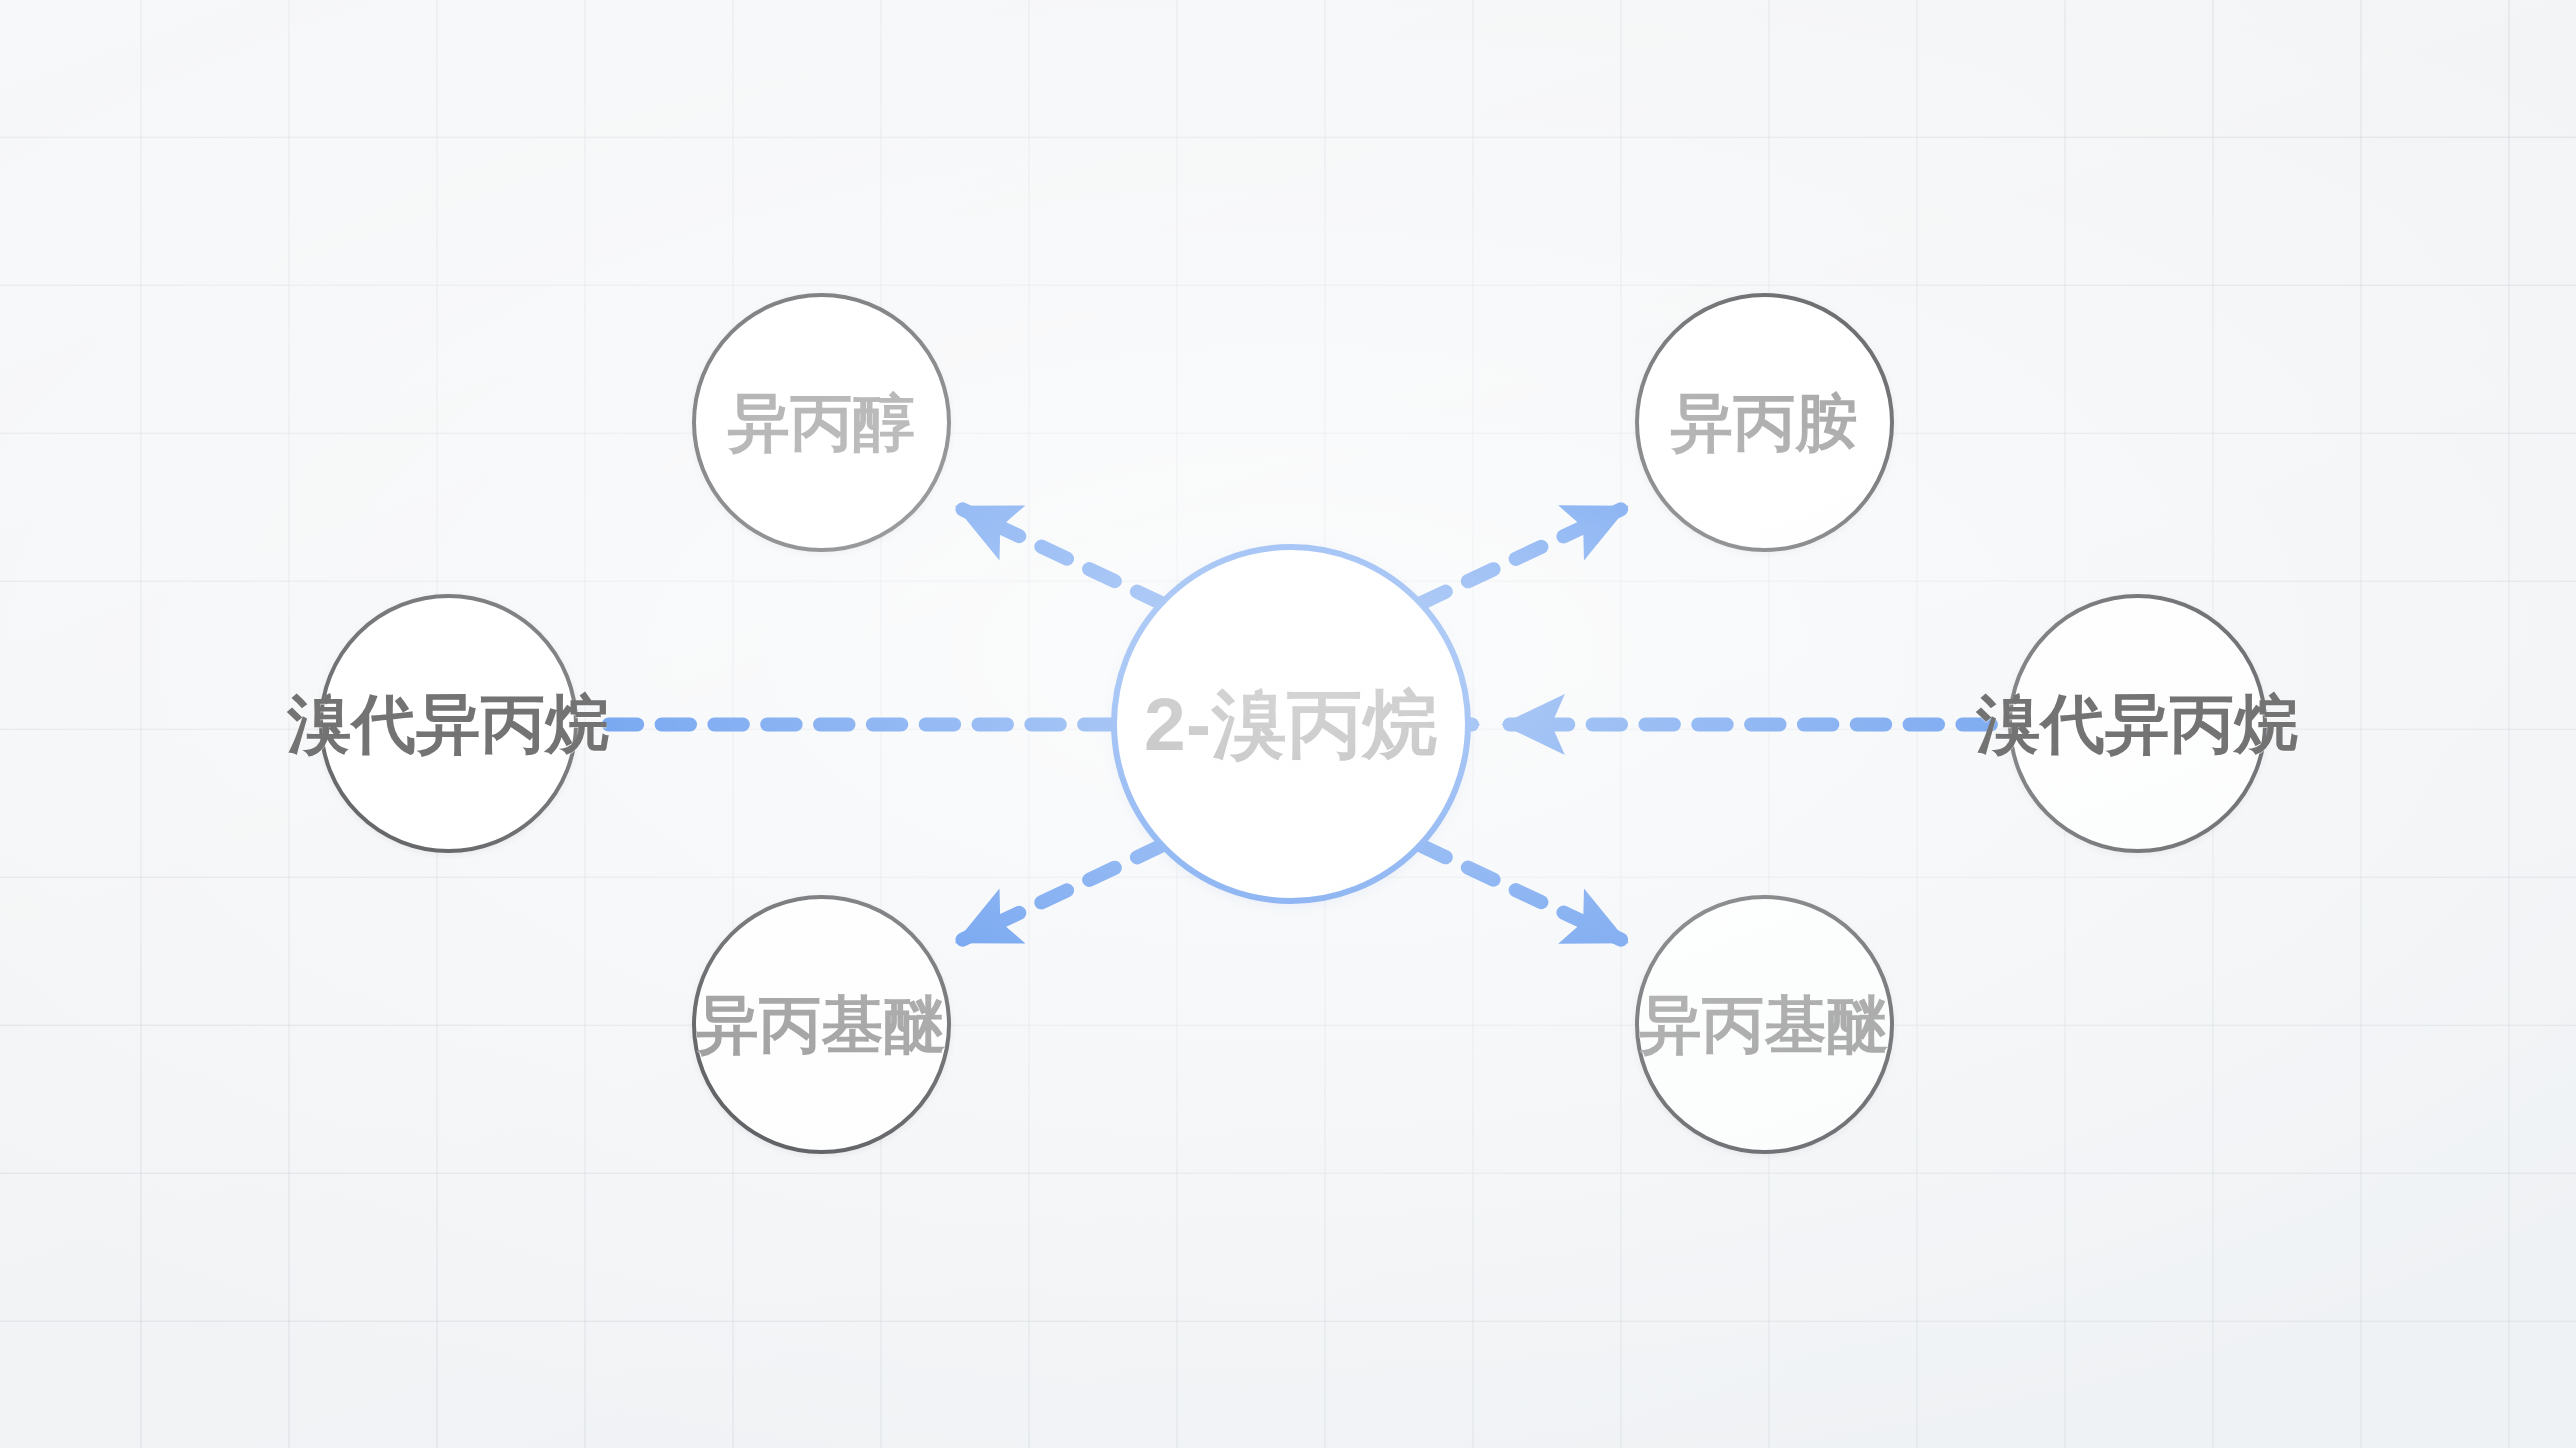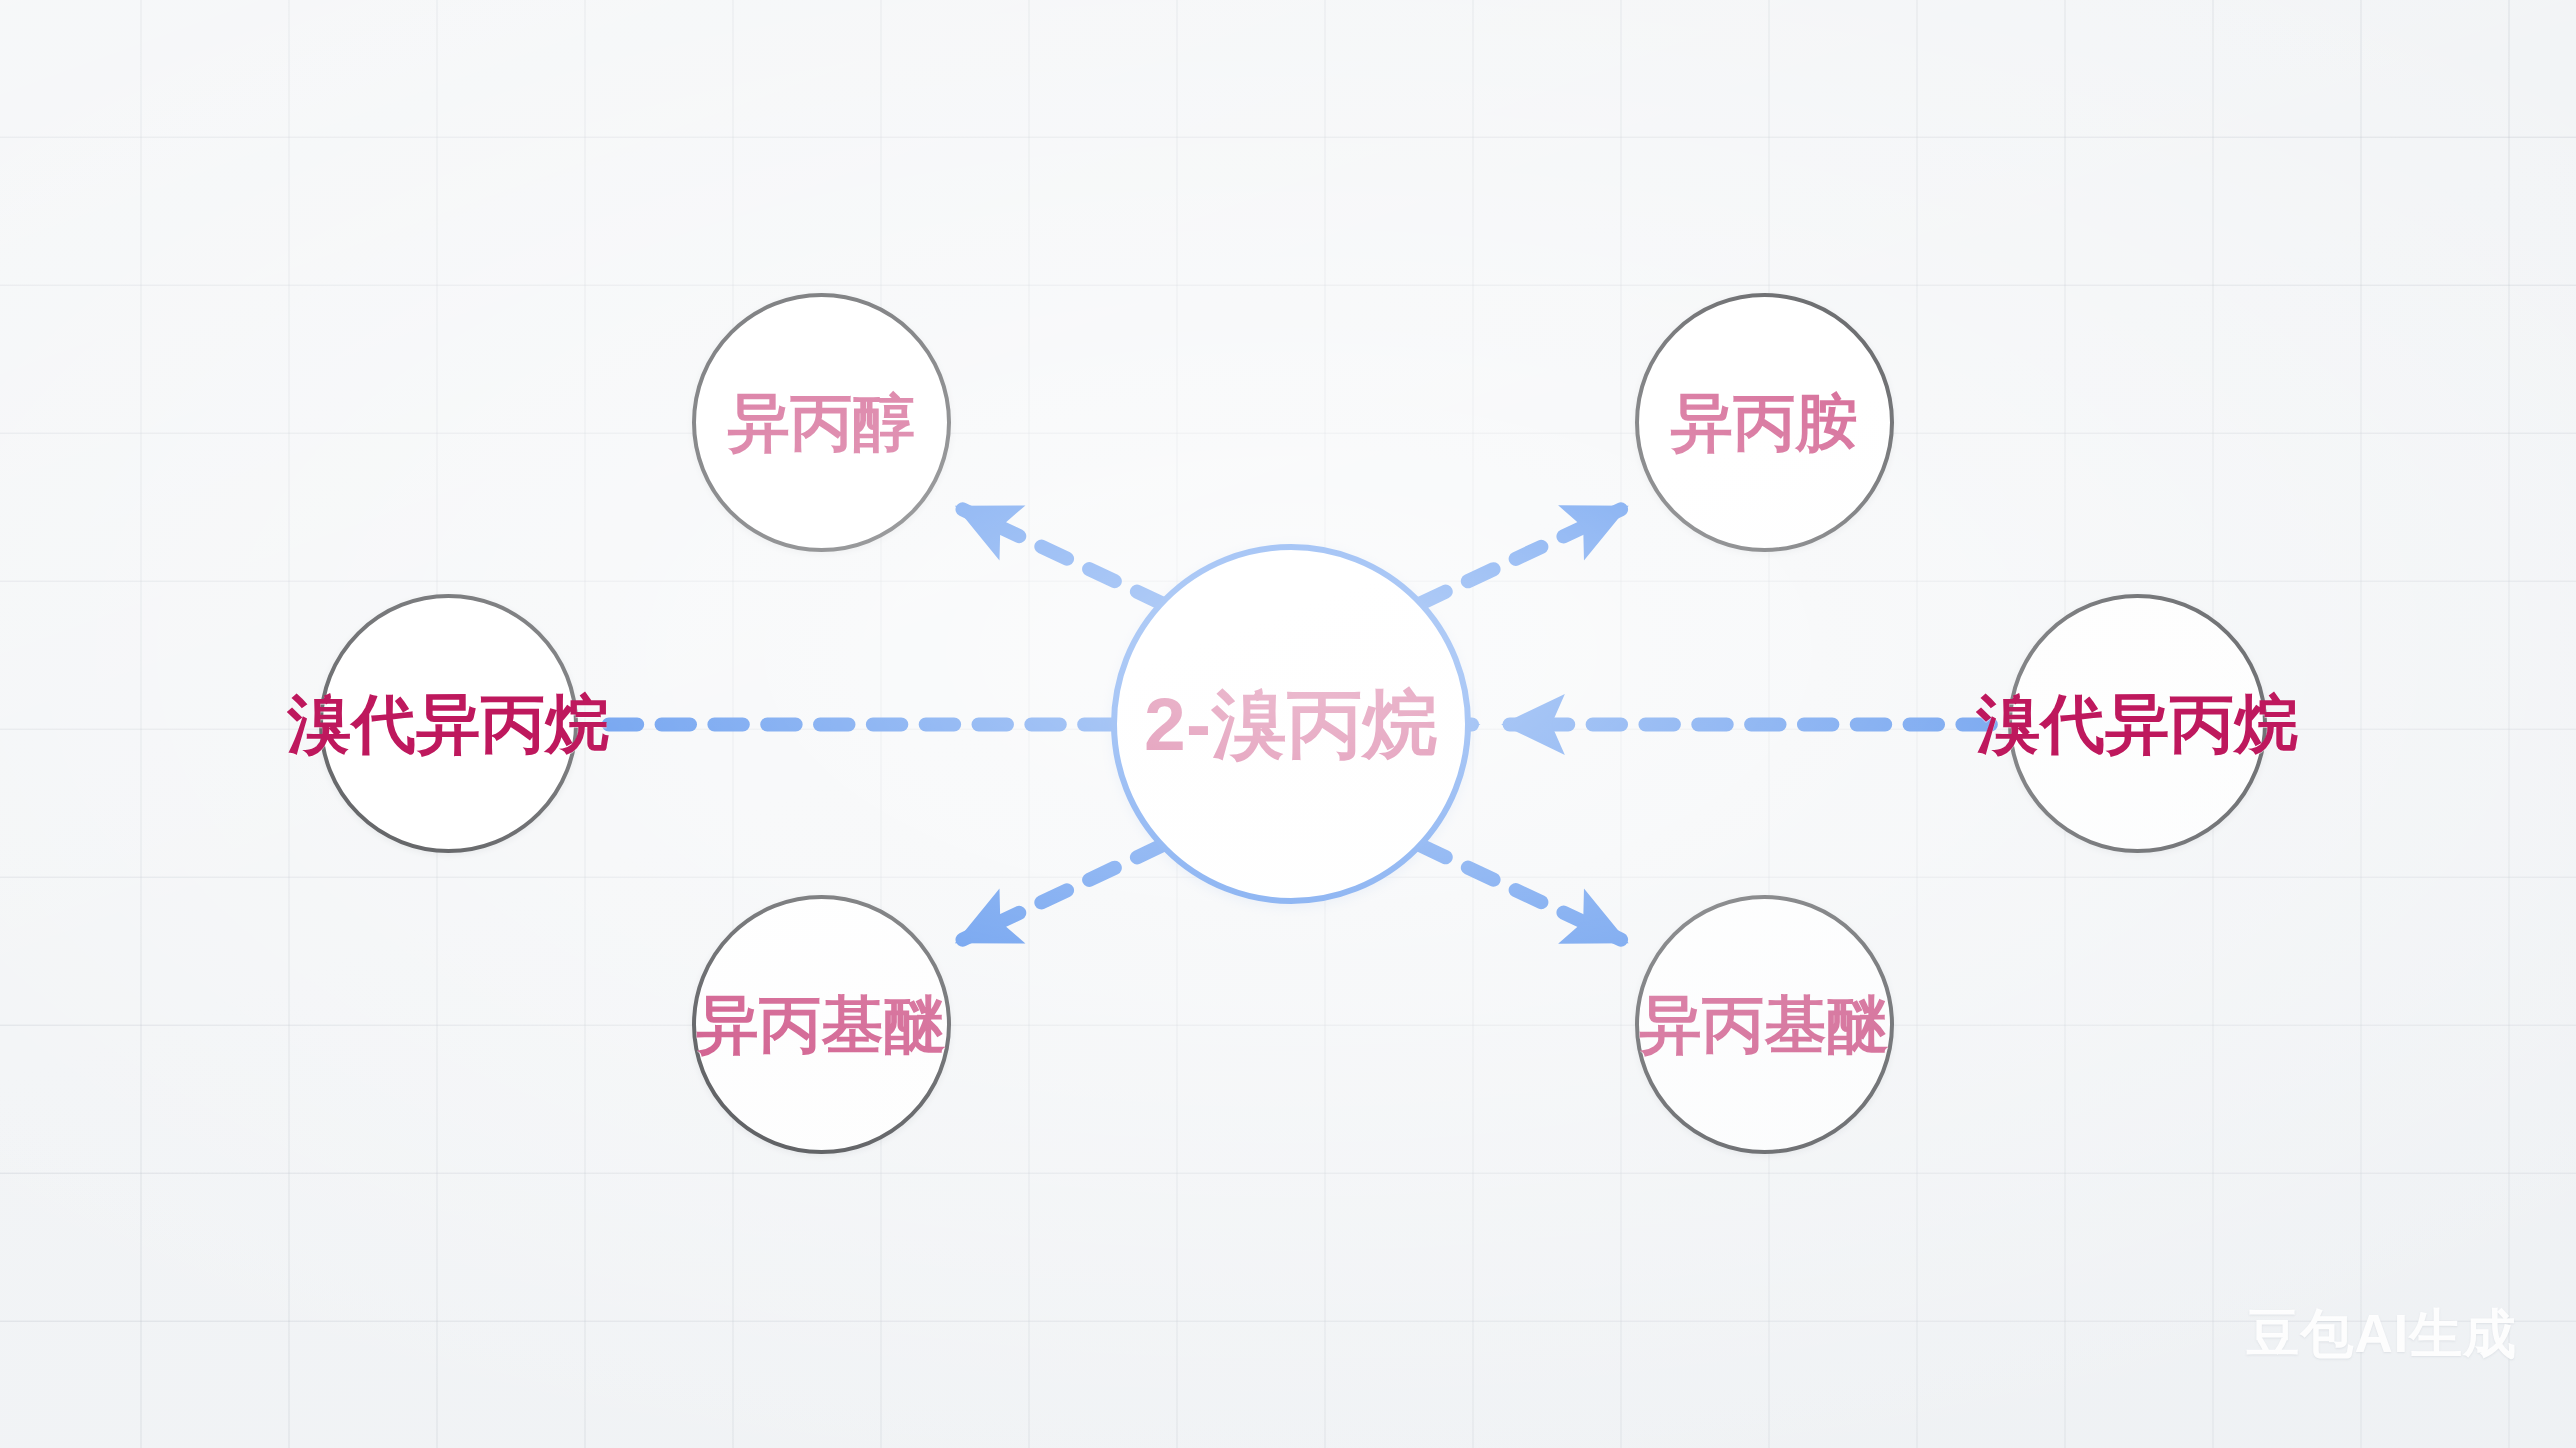--- a/index.html
+++ b/index.html
@@ -56,21 +56,21 @@
     border: 4.7px solid #1b1d21;
     box-shadow: 0 1.9px 6.6px rgba(40,48,60,0.10);
   }
 
   .node-center {
     border: 6.6px solid #0f63e6;
     box-shadow: 0 2.8px 11.3px rgba(25,90,210,0.13);
   }
 
   .node-label {
-    color: #be185d;
+    color: #737373;
     font-weight: 700;
     white-space: nowrap;
     line-height: 1;
     letter-spacing: 0.5px;
     text-shadow: 0 0.9px 0 rgba(255,255,255,0.55);
   }
 
   .label-satellite { font-size: 62px; }
   .label-wide      { font-size: 64px; }
   .label-center    { font-size: 75px; }
@@ -151,16 +151,15 @@
   <div class="node node-satellite" id="node-right">
     <span class="node-label label-wide">溴代异丙烷</span>
   </div>
 
   <div class="node node-center" id="node-center">
     <span class="node-label label-center">2-溴丙烷</span>
   </div>
 
   <div id="paper-sheen"></div>
 
-  <div id="watermark">豆包AI生成</div>
 
 </div>
 
 
 </body></html>

